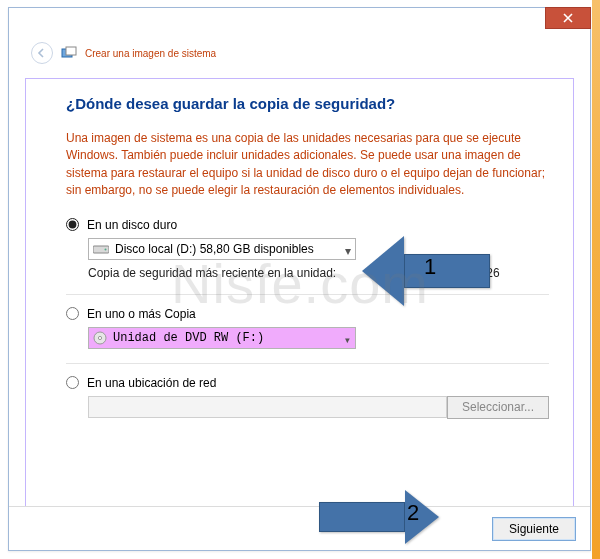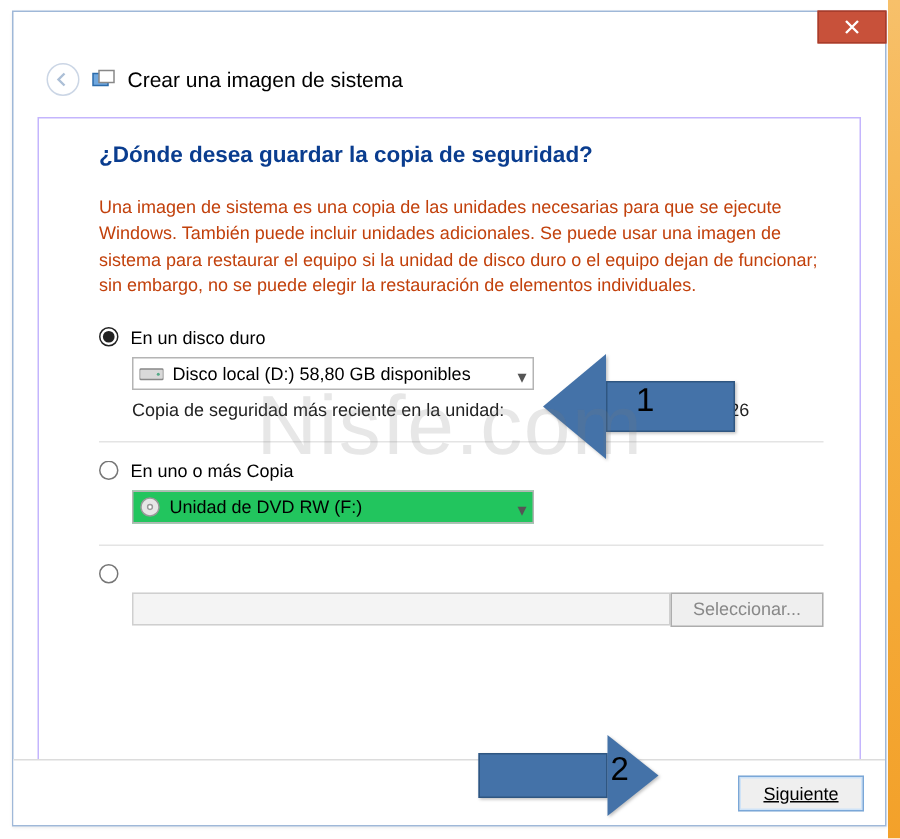--- a/index.html
+++ b/index.html
@@ -33,21 +33,21 @@
     width: 46px; height: 22px;
     background: #c8513a;
     border: 1px solid #a83d2b;
     display:flex; align-items:center; justify-content:center;
     color:#fff;
   }
   .close-btn svg{display:block}
   .header {
     display:flex; align-items:center; gap:8px;
     padding: 6px 18px 4px 22px;
-    font-size: 14px; color:#000000;
+    font-size: 10px; color:#c2410c;
   }
   .back-btn { width:22px; height:22px; border-radius:50%;
     background:#fff; border:1px solid #b6c5db; display:flex;
     align-items:center; justify-content:center; opacity:.7; }
   .small-icon{width:16px;height:16px;display:flex;align-items:center;justify-content:center;}
   .content-outer{ padding: 10px 16px 0 16px; }
   .content {
     border: 1px solid #c4b5fd;
     background:#fff;
     padding: 16px 24px 10px 40px;
@@ -75,21 +75,21 @@
   .net-field{ flex:1; height:22px; border:1px solid #cfcfcf; background:#f4f4f4;}
   .btn {
     height:23px; padding:0 14px; font-size:12px; font-family:inherit;
     background:#efefef; border:1px solid #adadad; cursor:default;
   }
   .btn:disabled{color:#888;}
   .footer {
     position:absolute; left:0; right:0; bottom:0; height:44px;
     border-top:1px solid #dcdcdc; background:#fff;
     display:flex; align-items:center; justify-content:flex-end;
-    gap:4px; padding:0 14px;text-decoration:underline;
+    gap:4px; padding:0 14px;
   }
   .footer .btn{ min-width:84px; height:24px;}
   .footer .btn.primary{ border:1px solid #7aa7d8; box-shadow:0 0 0 1px #cfe3f7 inset;}
 
   
   .arrow {
     position:absolute; z-index:50;
     display:flex; align-items:center;
     color:#000; font-size:22px; font-weight:400;
   }
@@ -177,37 +177,38 @@
         </div>
       </div>
 
       <hr class="divider">
 
       <div class="opt">
         <label class="radio-row">
           <input type="radio" name="dest" style="">
           <span>En uno o más Copia</span>
         </label>
-        <div class="combo" style="background:#22c55e;">
+        <div class="combo" style="background:#f0abfc;font-family:Liberation Mono, monospace;">
           <span class="dvd-icon">
             <svg width="14" height="14" viewBox="0 0 14 14">
                 <circle cx="7" cy="7" r="6" fill="#e6e6e6" stroke="#999"></circle>
                 <circle cx="7" cy="7" r="1.6" fill="#fff" stroke="#999"></circle>
               </svg>
           </span>
           <span>Unidad de DVD RW (F:)</span>
           <span class="chev">▾</span>
         </div>
       </div>
 
       <hr class="divider">
 
       <div class="opt">
         <label class="radio-row">
           <input type="radio" name="dest" style="">
+          <span>En una ubicación de red</span>
         </label>
         <div class="net-row">
           <div class="net-field"></div>
           <button class="btn" disabled="">Seleccionar...</button>
         </div>
       </div>
 
     </div>
   </div>
 

